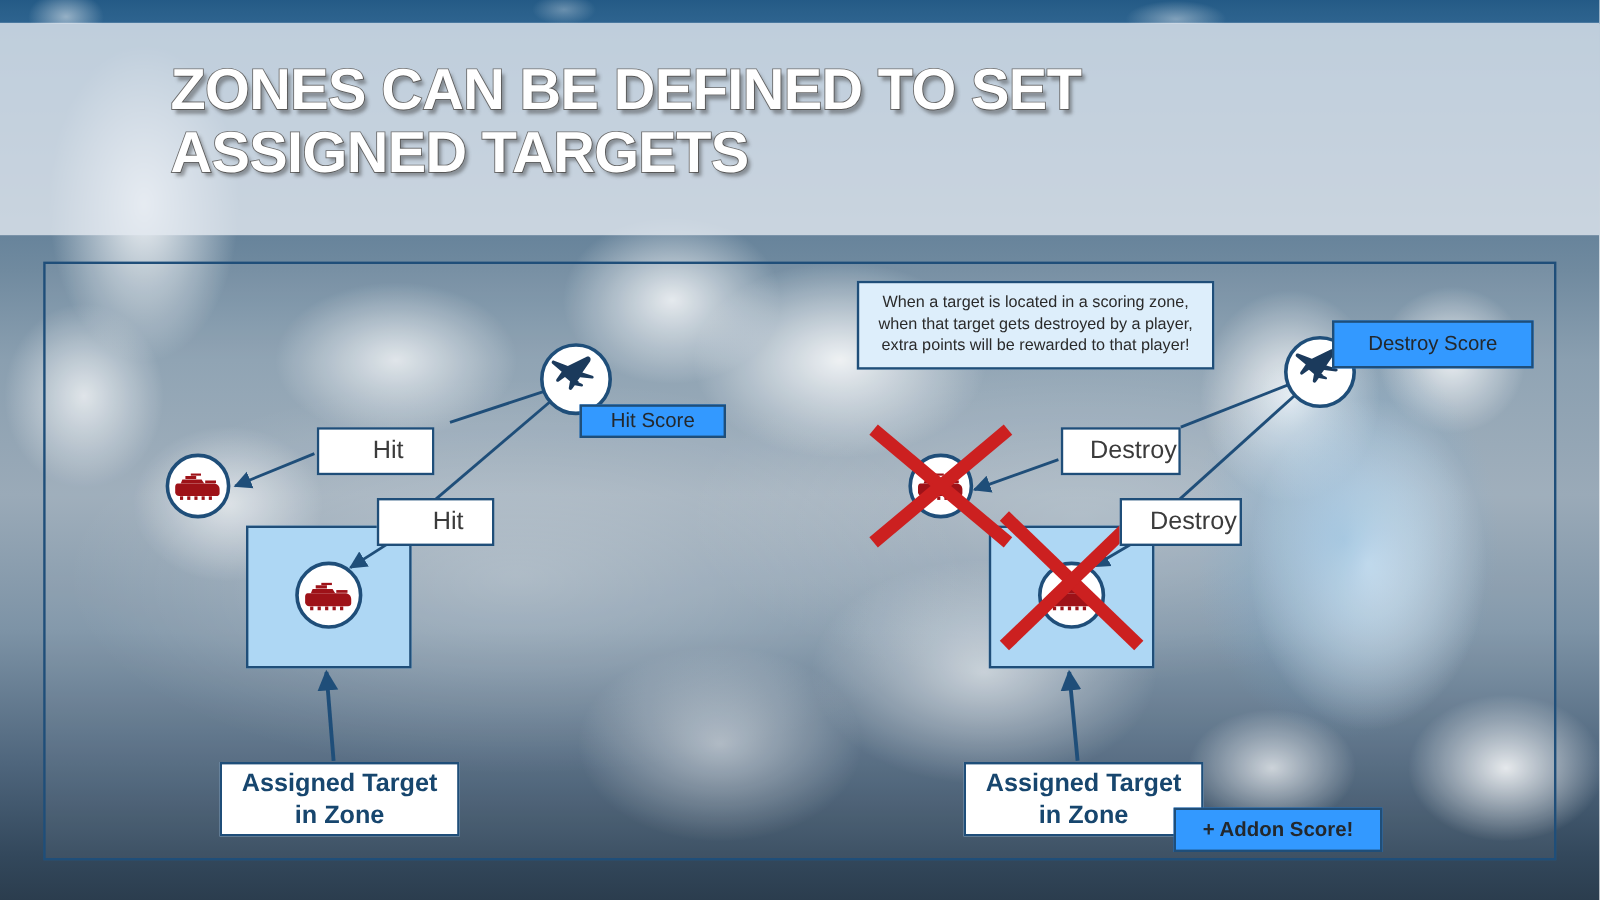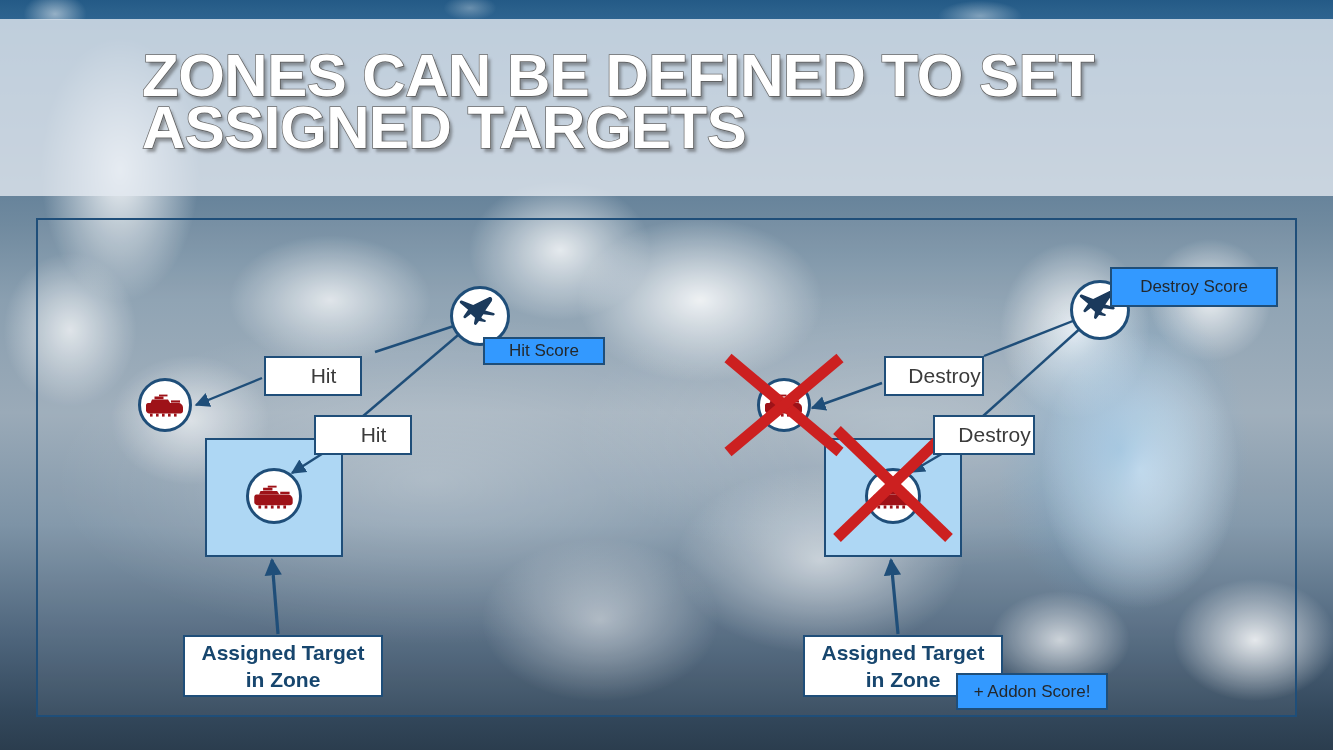--- a/index.html
+++ b/index.html
@@ -61,21 +61,21 @@
       radial-gradient(ellipse 180px 230px at 120px 240px, rgba(110,170,215,.55), rgba(110,170,215,0) 72%);
   }
 
   
   .title-band {
     position: absolute; left: 0; top: 19px; width: 1333px; height: 177px;
     background: rgba(226,233,240,.80);
   }
   .title-text {
     position: absolute; left: 142px; top: 50px; width: 1000px;
-    font-size: 60px; font-weight: bold; line-height: 52px;
+    font-size: 48px; font-weight: bold; line-height: 52px;
     letter-spacing: -0.5px;
     color: #ffffff;
     text-transform: uppercase;
     -webkit-text-stroke: 1.5px #6d6d6d;
     paint-order: stroke fill;
     text-shadow: 3px 4px 3px rgba(60,60,60,.45);
     white-space: pre-line;
   }
 
   
@@ -266,20 +266,22 @@
 
   <div class="node label-box z4" style="left:264px; top:356px; width:98px; height:40px;">Hit</div>
 
   <div class="node label-box z4" style="left:314px; top:415px; width:98px; height:40px;">Hit</div>
 
   <div class="node score-box z4" style="left:483px; top:337px; width:122px; height:28px;">Hit Score</div>
 
   <div class="node assigned-box z4" style="left:183px; top:635px; width:200px; height:62px;">Assigned Target
 in Zone</div>
 
+  <div class="node info-box z3" style="left:714px; top:234px; width:298px; height:74px;">When a target is located in a scoring zone, when that target gets destroyed by a player,
+extra points will be rewarded to that player!</div>
 
   <div class="node zone z1" style="left:824px; top:438px; width:138px; height:119px;"></div>
 
   <div class="node badge z3" style="left:757px; top:378px; width:54px; height:54px;">
     <svg width="40" height="26" viewBox="0 0 40 26">
       <g fill="#9e1218">
         <path d="M3 11 h30 c3 0 5 2 5 5 v3 c0 1.4 -1.2 2.4 -2.6 2.4 H4.2 C2.6 21.4 1 20 1 18.2 v-4.6 C1 12.2 1.8 11 3 11 z"></path>
         <path d="M7 7.6 h16 l2.2 3.4 H5.6 z"></path>
         <path d="M9.5 4.6 h9 v2.6 h-9 z"></path>
         <rect x="14" y="2.6" width="8.5" height="1.8"></rect>
@@ -339,15 +341,15 @@
 
   <div class="node label-box z6" style="left:884px; top:356px; width:100px; height:40px;">Destroy</div>
 
   <div class="node label-box z6" style="left:933px; top:415px; width:102px; height:40px;">Destroy</div>
 
   <div class="node score-box z6" style="left:1110px; top:267px; width:168px; height:40px;">Destroy Score</div>
 
   <div class="node assigned-box z5" style="left:803px; top:635px; width:200px; height:62px;">Assigned Target
 in Zone</div>
 
-  <div class="node score-box z6" style="left:956px; top:673px; width:152px; height:37px;">+ Addon Score!</div>
+  <div class="node score-box z6" style="left:978px; top:673px; width:174px; height:37px;font-weight:bold;">+ Addon Score!</div>
 
 </div>
 
 </body></html>

